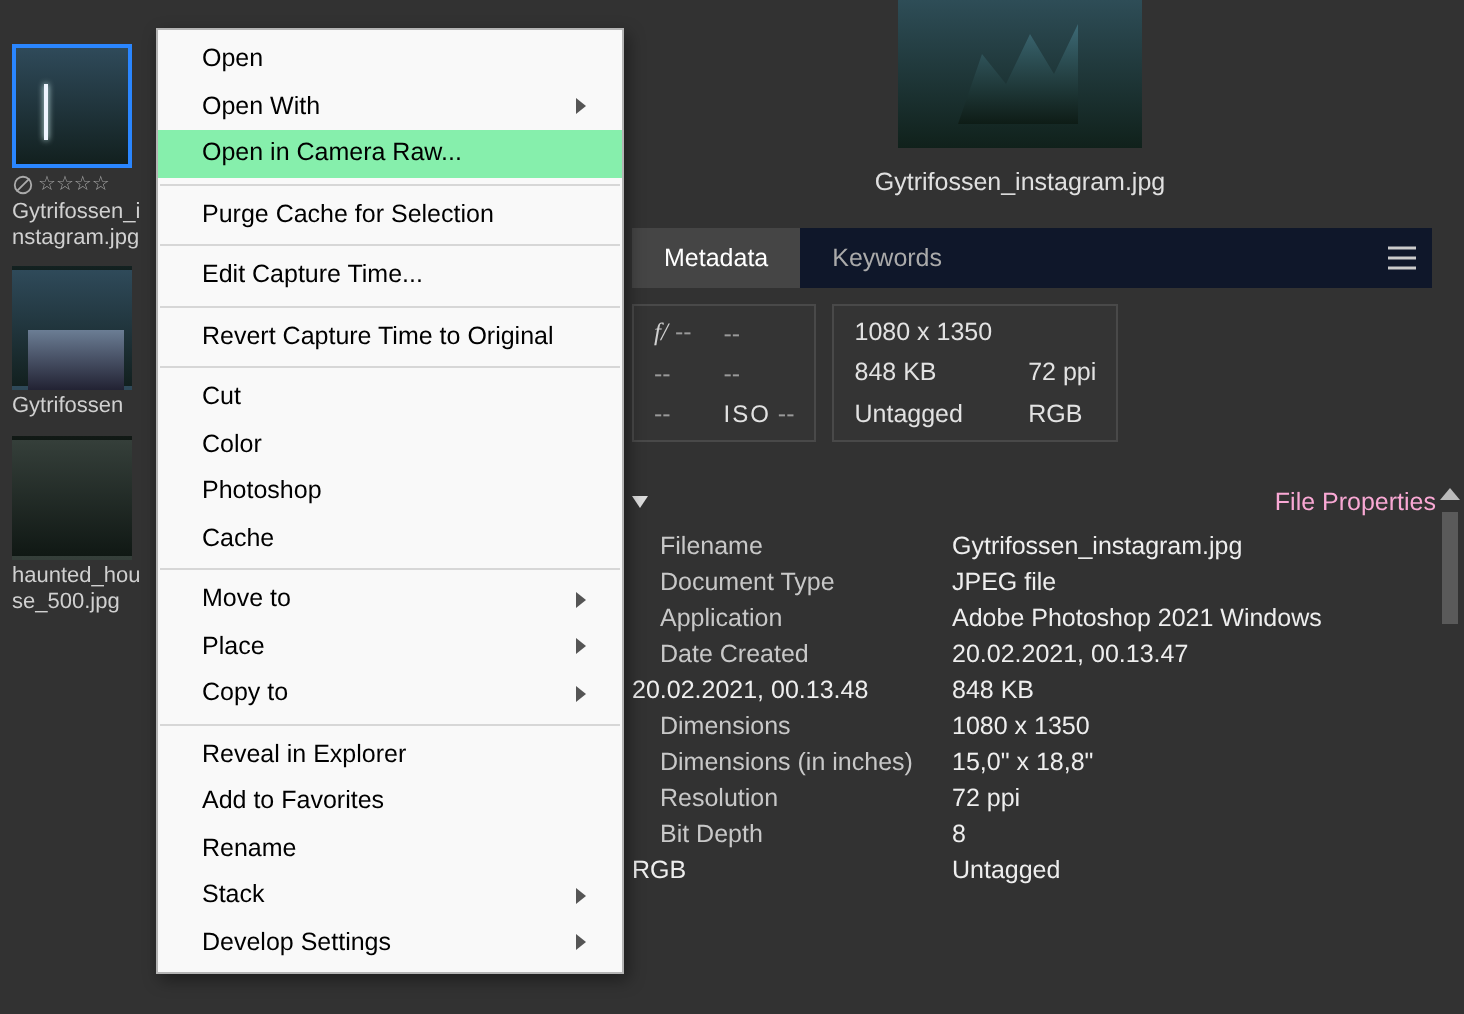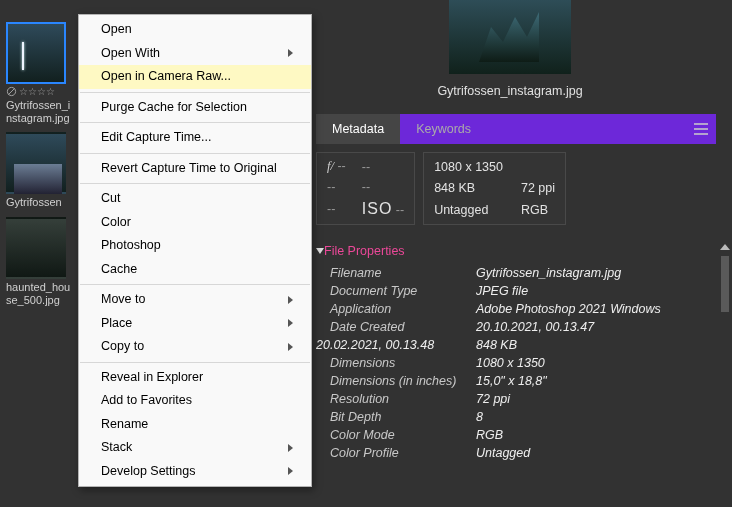--- a/index.html
+++ b/index.html
@@ -85,38 +85,38 @@
     box-shadow: 2px 3px 8px rgba(0,0,0,.4);
     padding:3px 0;
   }
   .ctxmenu .mi {
     padding:3px 18px 3px 22px;
     display:flex; justify-content:space-between; align-items:center;
     cursor:default;
     line-height:1.4;
   }
   .ctxmenu .mi.highlight {
-    background:#fef9c3;
+    background:#86efac;
   }
   .ctxmenu .sub::after {
     content:""; width:0;height:0;
     border-left:5px solid #555;
     border-top:4px solid transparent;
     border-bottom:4px solid transparent;
   }
   .ctxmenu hr {
     border:none; border-top:1px solid #d7d7d7;
     margin:3px 1px;
   }
   
   .tabs {
     position:absolute;
     left:316px; top:114px; right:16px;
     height:30px;
-    background:#6d28d9;
+    background:#0f172a;
     display:flex; align-items:stretch;
   }
   .tabs .tab {
     padding:0 16px;
     display:flex; align-items:center;
     color:#aaa; font-size:12.5px;
     cursor:default;
   }
   .tabs .tab.active {
     background:#454545; color:#fff;
@@ -143,45 +143,45 @@
     grid-template-columns:auto auto;
     column-gap:18px; row-gap:6px;
     align-items:center;
   }
   .metabox.small {
     grid-template-columns:auto auto;
     column-gap:16px;
   }
   .metabox .lbl { color:#d0d0d0; font-style:italic; font-family: Georgia, serif; }
   .metabox .dash { color:#9a9a9a; }
-  .metabox .iso { font-size:16px; letter-spacing:1px; }
+  .metabox .iso { font-size:12px; letter-spacing:1px; }
   
   .proppanel {
     position:absolute;
     left:316px; top:244px; right:14px; bottom:0;
     overflow:hidden;
   }
   .propheader {
     display:flex; align-items:center;
     gap:0;
     margin-bottom:8px;
-    color:#ec4899;
+    color:#f9a8d4;
+    justify-content:space-between;
   }
   .propheader .tri {
     width:0;height:0;
     border-left:4px solid transparent;
     border-right:4px solid transparent;
     border-top:6px solid #ddd;
   }
   .props {
     display:grid;
     grid-template-columns:160px 1fr;
     row-gap:4px;
     font-size:12.5px;
-    font-style:italic;
   }
   .props .k { color:#c8c8c8; padding-left:14px; }
   .props .v { color:#eee; }
   
   .scrollhint {
     position:absolute;
     right:2px; top:244px;
     width:10px; height:260px;
   }
   .scrollhint .arrow {
@@ -261,34 +261,32 @@
     <span>File Properties</span>
   </div>
   <div class="props" id="props-grid">
       <div class="k">Filename</div>
       <div class="v">Gytrifossen_instagram.jpg</div>
       <div class="k">Document Type</div>
       <div class="v">JPEG file</div>
       <div class="k">Application</div>
       <div class="v">Adobe Photoshop 2021 Windows</div>
       <div class="k">Date Created</div>
-      <div class="v">20.10.2021, 00.13.47</div>
+      <div class="v">20.02.2021, 00.13.47</div>
       <div class="v">20.02.2021, 00.13.48</div>
       <div class="v">848 KB</div>
       <div class="k">Dimensions</div>
       <div class="v">1080 x 1350</div>
       <div class="k">Dimensions (in inches)</div>
       <div class="v">15,0" x 18,8"</div>
       <div class="k">Resolution</div>
       <div class="v">72 ppi</div>
       <div class="k">Bit Depth</div>
       <div class="v">8</div>
-      <div class="k">Color Mode</div>
       <div class="v">RGB</div>
-      <div class="k">Color Profile</div>
       <div class="v">Untagged</div>
     </div>
 </div>
 
 <div class="scrollhint">
   <div class="arrow"></div>
   <div class="track"></div>
 </div>
 
 <div class="ctxmenu" id="ctx">

